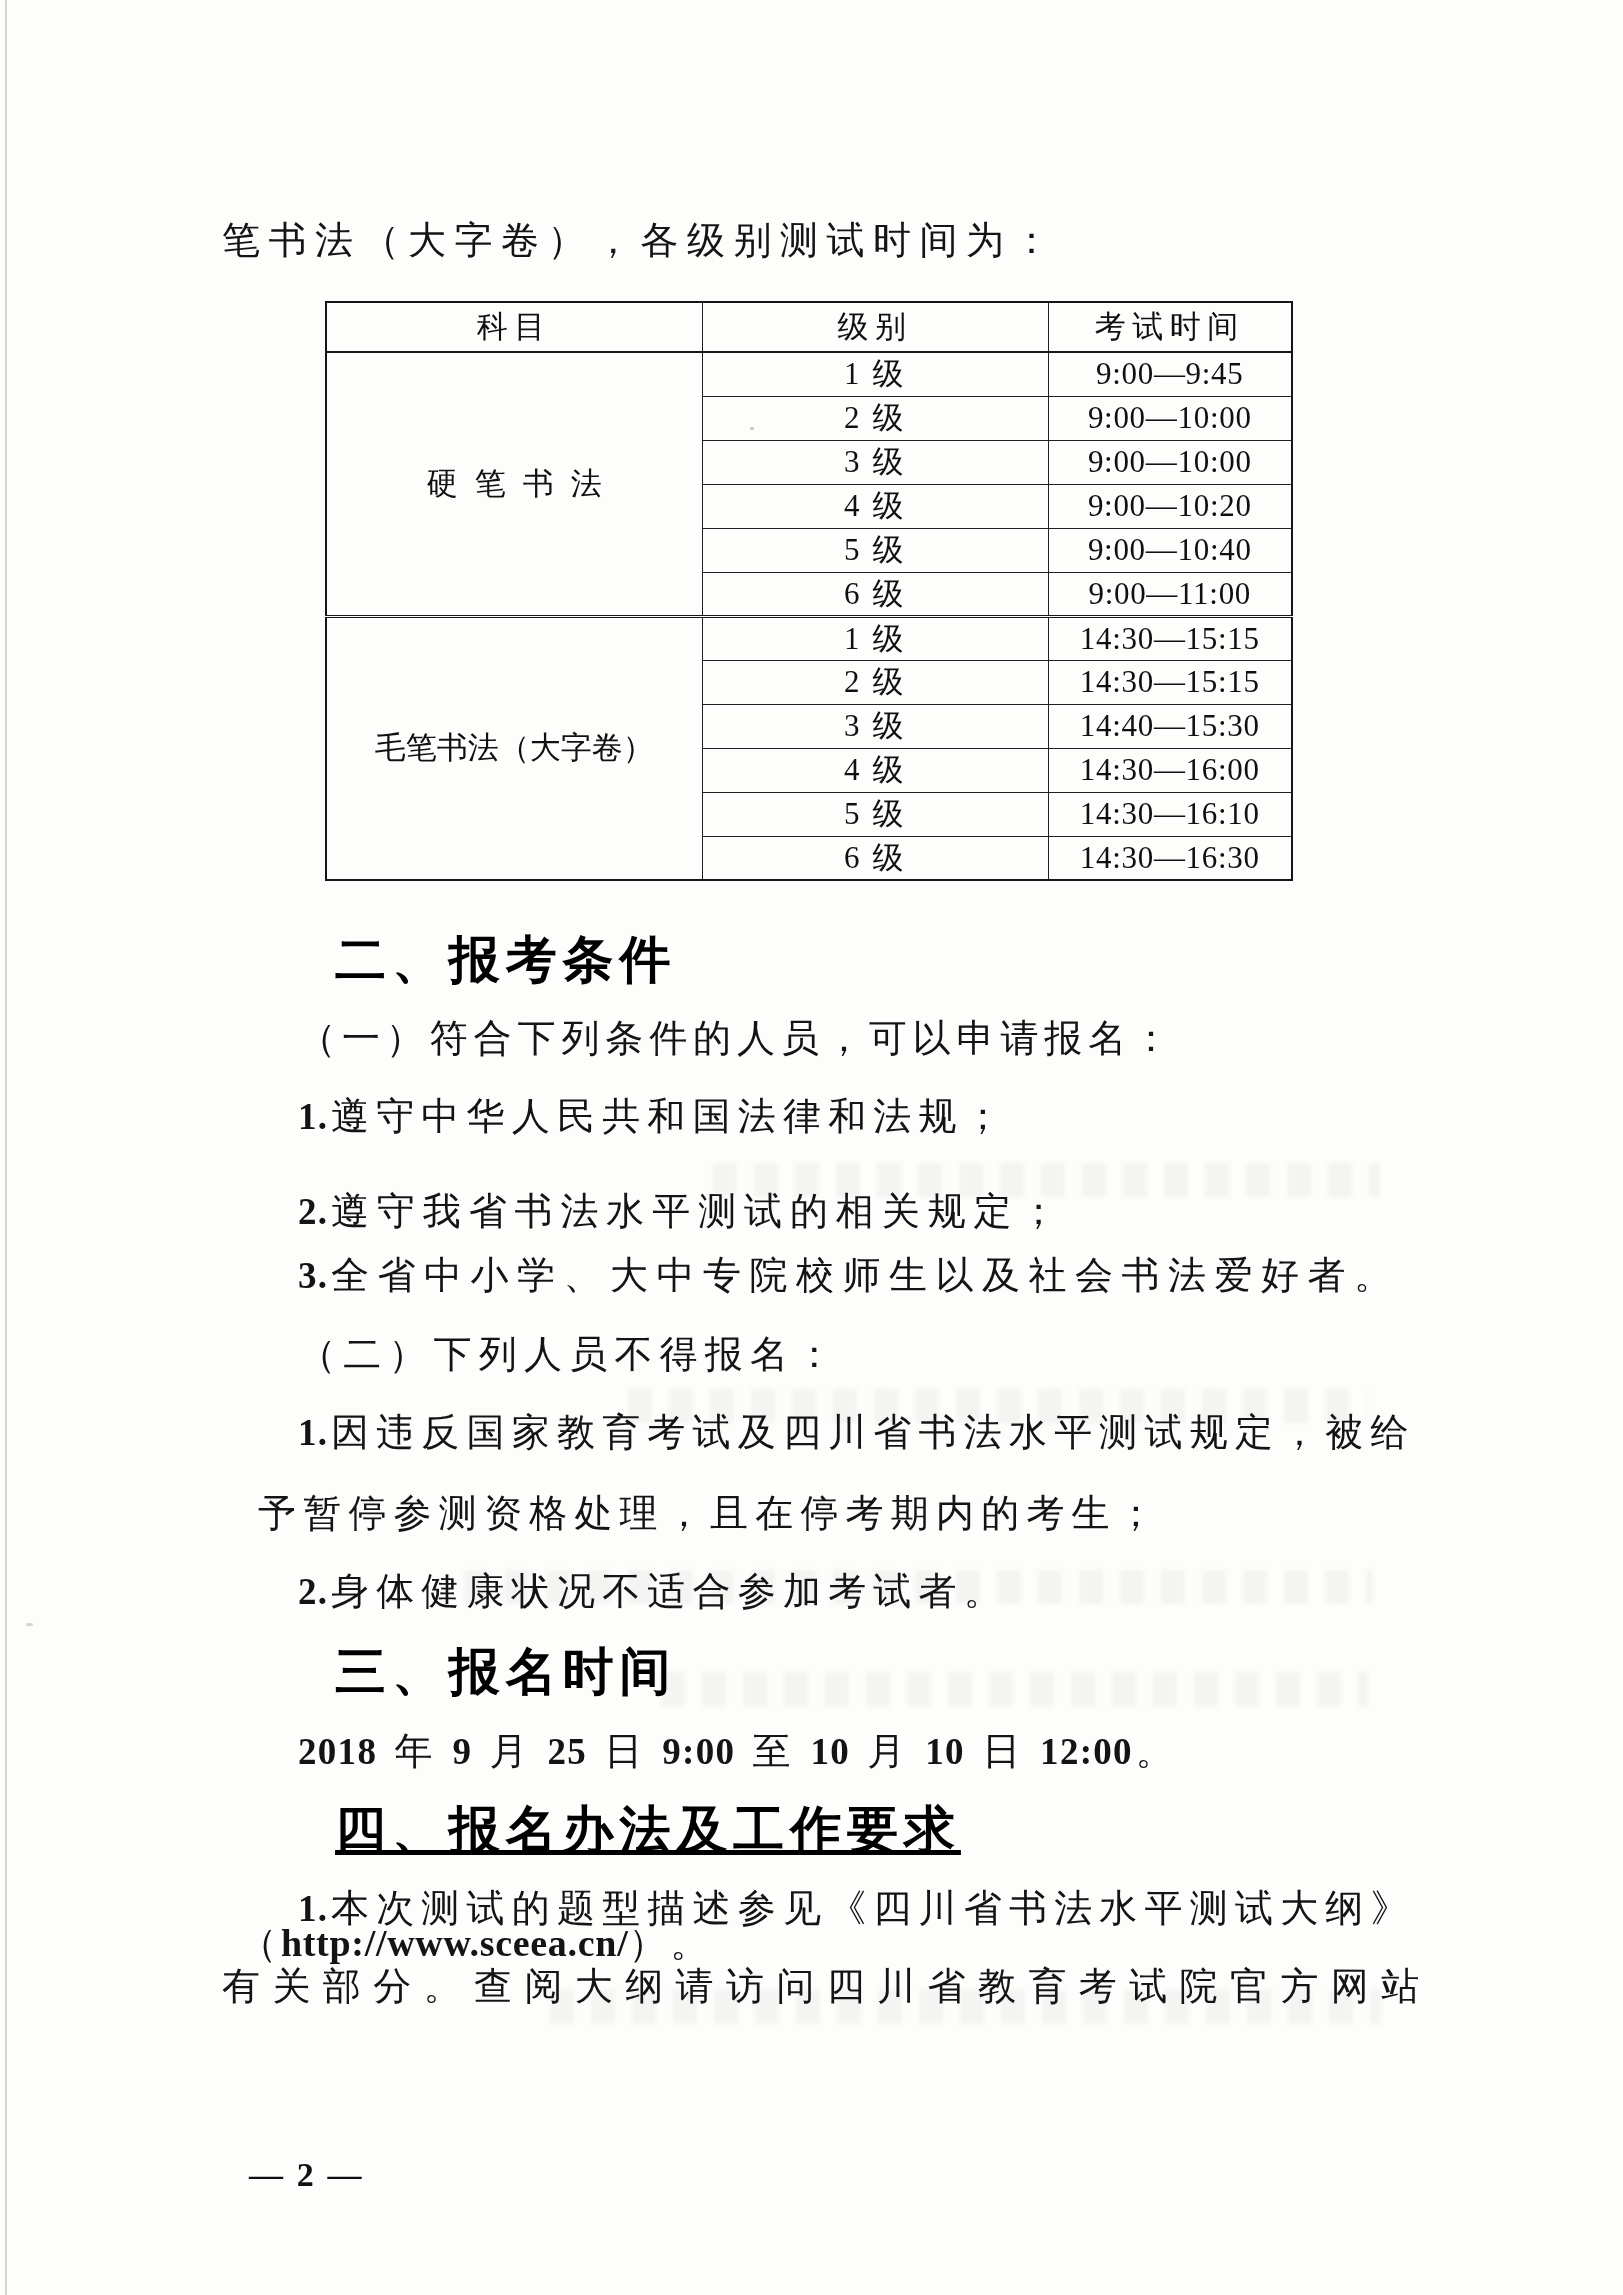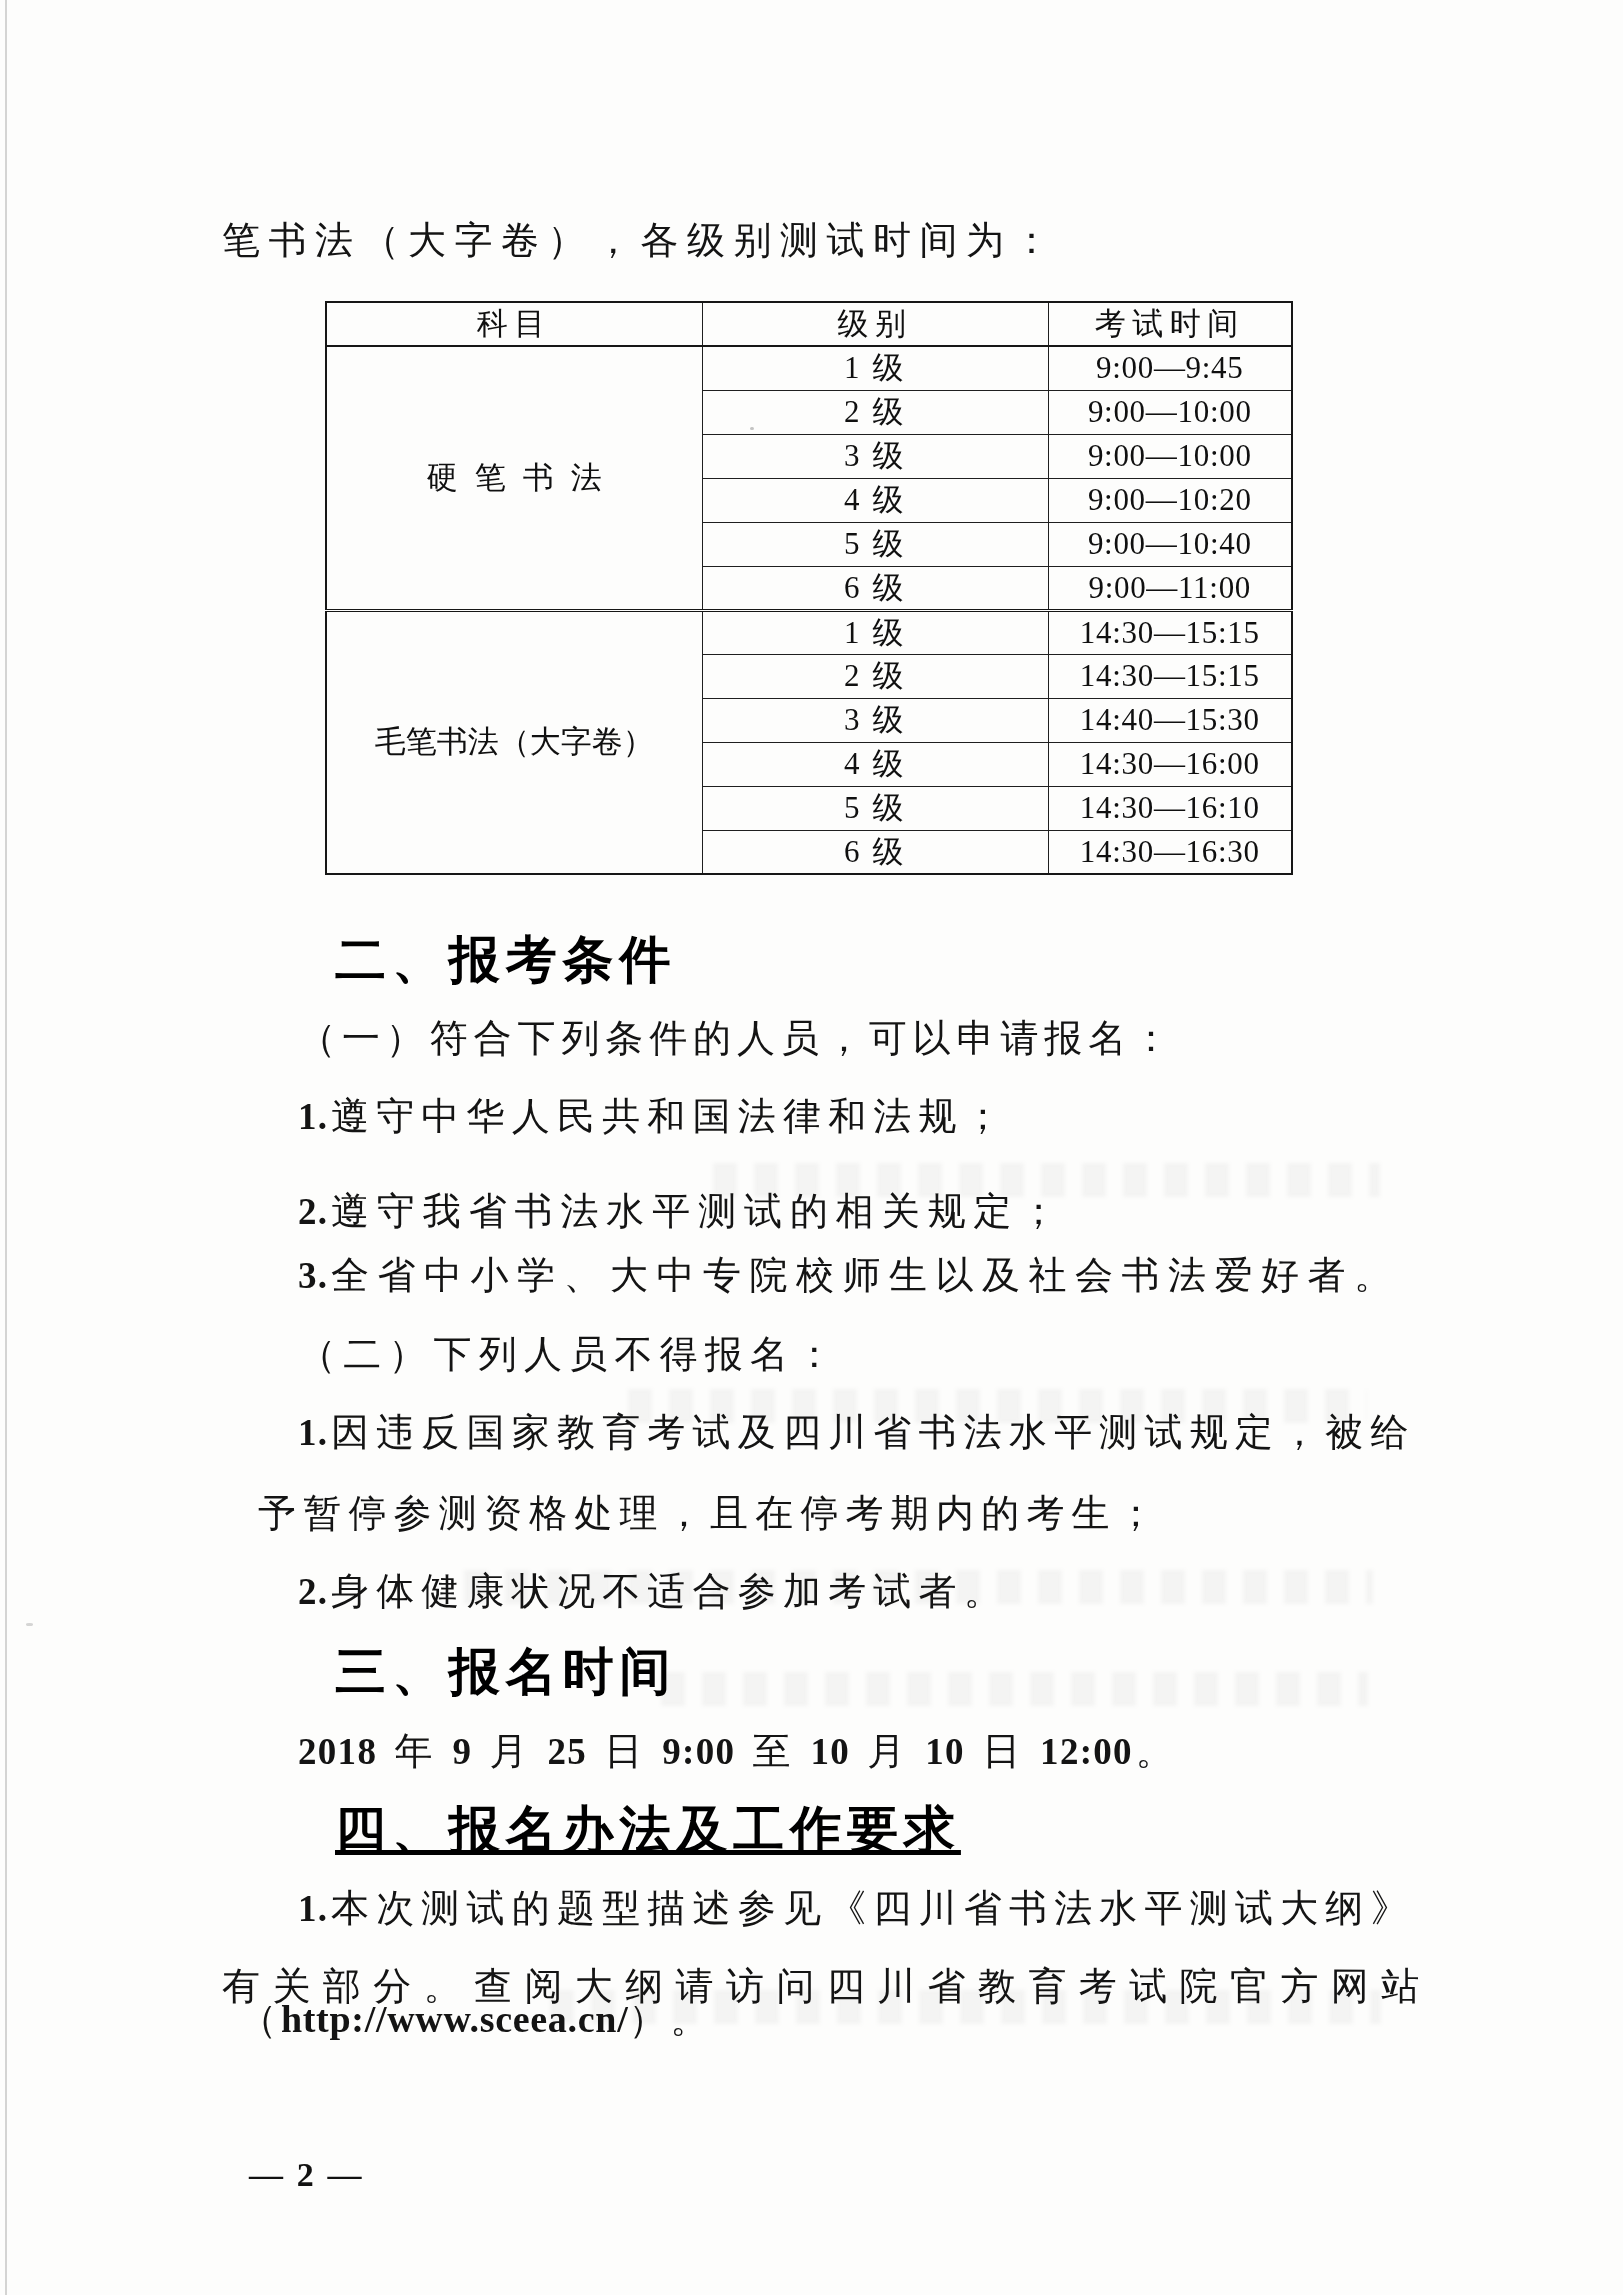--- a/index.html
+++ b/index.html
@@ -34,31 +34,31 @@
   .l5{top:1246px;left:298px;letter-spacing:8.5px;}
   .l6{top:1325px;left:298px;}
   .l7{top:1403px;left:298px;}
   .l8{top:1484px;left:222px;margin-left:36px;}
   .l9{top:1562px;left:298px;}
   .l10{top:1642px;left:335px;}
   .l11{top:1722px;left:298px;letter-spacing:5.2px;}
   .l12{top:1800px;left:335px;text-decoration:underline;}
   .l13{top:1879px;left:298px;}
   .l14{top:1957px;left:222px;letter-spacing:12.4px;}
-  .l15{top:1990px;left:239px;letter-spacing:3.9px;}
+  .l15{top:1914px;left:239px;letter-spacing:3.9px;}
   .footer-line{position:absolute;top:2149px;left:249px;height:52px;line-height:52px;
     font-family:"Liberation Serif",serif;font-weight:bold;font-size:34px;letter-spacing:2.6px;color:#111;}
 
   
   table.sched{position:absolute;left:325px;top:301px;width:966px;border-collapse:collapse;
     table-layout:fixed;font-size:31px;color:#101010;}
   table.sched td,table.sched th{border:1.3px solid #1f1f1f;text-align:center;vertical-align:middle;
     padding:0;font-weight:normal;overflow:hidden;}
   table.sched{border:2px solid #161616;}
-  table.sched thead tr{height:44px;}
+  table.sched thead tr{height:50px;}
   table.sched tbody tr{height:44px;}
   table.sched th{letter-spacing:6.5px;border-bottom:2px solid #161616;}
   th.th-time{letter-spacing:3.9px;}
   tr.sec2 td{border-top:3.9px double #161616;}
   td.subject{font-size:31px;font-family:Liberation Mono, monospace;}
   .spread{letter-spacing:17px;margin-right:-17px;}
   td.level{letter-spacing:2.6px;}
   td.time{font-family:"Liberation Serif",serif;font-weight:bold;letter-spacing:0.7px;}
 </style>
 </head>

